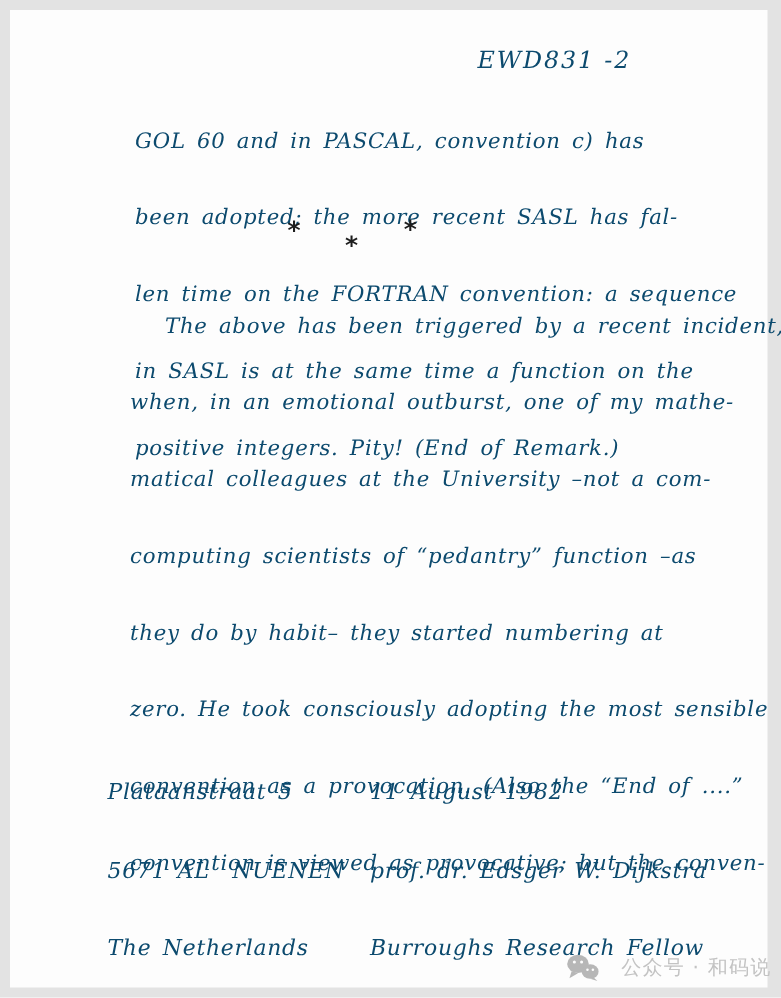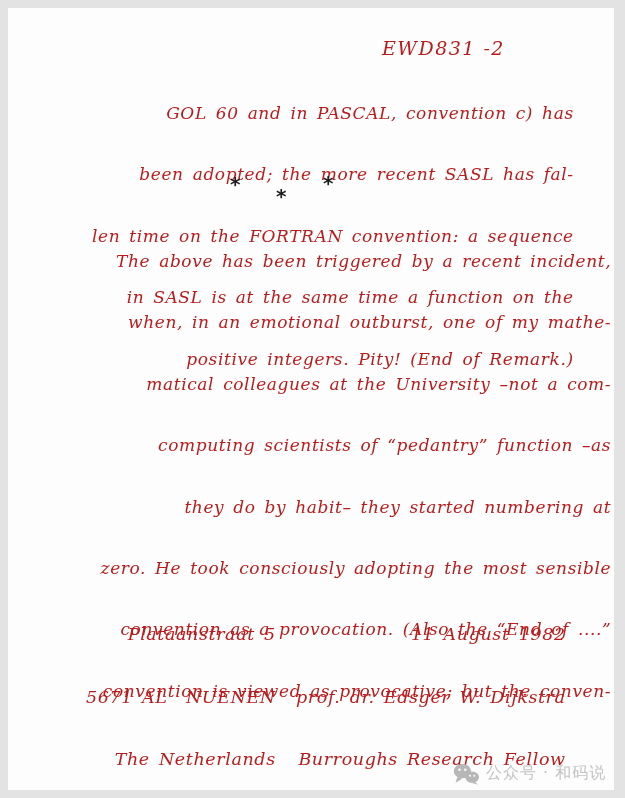--- a/index.html
+++ b/index.html
@@ -12,37 +12,36 @@
   }
   .page {
     position: absolute;
     left: 8px; top: 8px;
     width: 606px; height: 782px;
     background: #fdfdfd;
   }
   .hw {
     font-family: "DejaVu Serif", serif;
     font-style: italic;
-    color: #b91c1c;
+    color: #0c4a6e;
     white-space: pre;
-    text-align: right;
   }
   .doc-header {
     position: absolute;
     left: 374px; top: 29px;
     font-size: 19px;
     letter-spacing: 1.5px;
   }
   .para {
     position: absolute;
     font-size: 17px;
     letter-spacing: 0.6px;
     word-spacing: 3px;
   }
-  .para .line { height: 21.4px; line-height: 21.4px; }
+  .para .line { height: 21.4px; line-height: 21.4px; margin-left: 16px; }
   .para1 { left: 84px; top: 55px; }
   .para2 { left: 80px; top: 203px; }
   .para2 .line.indent { padding-left: 28px; }
   .asterisk {
     position: absolute;
     font-size: 20px;
     font-style: normal;
     font-weight: bold;
     color: #1d1d1d;
     font-family: "DejaVu Sans", sans-serif;
@@ -57,22 +56,22 @@
     letter-spacing: 0.6px;
     word-spacing: 3px;
   }
   .footer-col .line { height: 22.6px; line-height: 22.6px; }
   .footer-address { left: 78px; }
   .footer-signature { left: 288px; }
   .watermark {
     position: absolute;
     left: 445px; top: 755px;
     display: flex;
-    align-items: flex-start;
-    gap: 7px;
+    align-items: center;
+    gap: 18px;
   }
   .watermark-text {
     font-family: "DejaVu Sans", sans-serif;
     font-size: 16px;
     color: #c3c3c3;
     letter-spacing: 1px;
     white-space: pre;
   }
   .wechat-icon { width: 26px; height: 22px; display: block; }
 </style>

